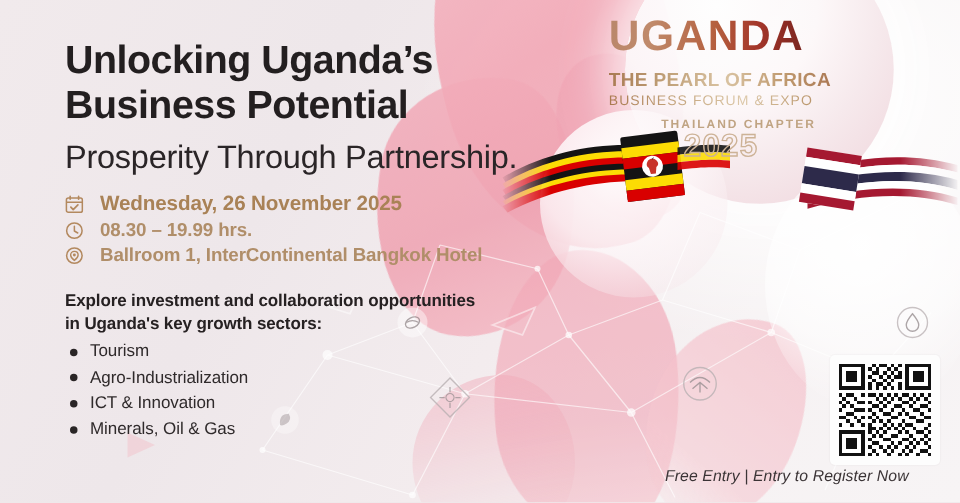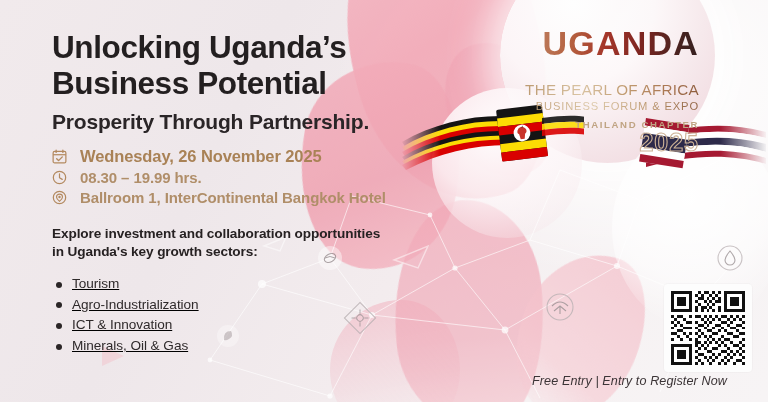--- a/index.html
+++ b/index.html
@@ -106,22 +106,22 @@
   }
   .headline {
     font-size:31.5px;
     font-weight:bold;
     line-height:1.13;
     letter-spacing:-0.4px;
     color:#231f20;
   }
   .subhead {
     margin-top:9px;
-    font-size:21px;
-    font-weight:bold;
+    font-size:26px;
+    font-weight:normal;
     letter-spacing:-0.2px;
     color:#2a2527;
   }
 
   .details { margin-top:13px; }
   .detail-row {
     display:flex; align-items:center; gap:13px;
     margin-bottom:3px;
   }
   .detail-row .ico {
@@ -134,52 +134,52 @@
   }
   .detail-row.date .txt { font-size:16.5px; color:#a98256; }
   .detail-row.time .txt { font-size:15px; color:#b08e69; }
   .detail-row.venue .txt { font-size:15px; color:#b08e69; }
 
   .sectors { margin-top:19px; }
   .sectors-lead {
     font-size:13.6px; font-weight:bold; line-height:1.32;
     color:#262122; letter-spacing:-0.1px;
   }
-  .sector-list { list-style:none; margin-top:13px;text-decoration:underline; }
+  .sector-list { list-style:none; margin-top:3px; }
   .sector-list li {
     position:relative;
     padding-left:20px;
     font-size:13.6px;
     line-height:1.52;
     color:#2f2a2b;
     letter-spacing:-0.05px;
   }
   .sector-list li::before {
     content:"";
     position:absolute; left:4px; top:7.5px;
     width:6px; height:6px; border-radius:50%;
     background:#2a2526;
   }
 
   
   .logo {
-    position:absolute; left:487px; top:26px; width:212px;
-    text-align:right; z-index:7;
+    position:absolute; left:487px; top:12px; width:212px;
+    text-align:left; z-index:7;
   }
   .logo-word {
     font-size:34px; font-weight:bold;
     letter-spacing:1.2px;
     line-height:1;
     background:linear-gradient(95deg, #b9876b 0%, #c08a6b 16%, #b5603f 40%, #a4362a 56%, #7e2621 72%, #4e2320 88%, #33201f 100%);
     -webkit-background-clip:text; background-clip:text;
     -webkit-text-fill-color:transparent; color:transparent;
   }
   .logo-tag {
-    margin-top:21px;
-    font-size:15.2px; font-weight:normal; letter-spacing:0.3px;
+    margin-top:10px;
+    font-size:15.2px; font-weight:bold; letter-spacing:0.3px;
     background:linear-gradient(95deg, #a87a52 0%, #c0a078 22%, #d9c3a2 44%, #c09a6f 66%, #a87450 86%, #8d5c3c 100%);
     -webkit-background-clip:text; background-clip:text;
     -webkit-text-fill-color:transparent; color:transparent;
   }
   .logo-sub {
     margin-top:2px;
     font-size:11.2px; font-weight:normal; letter-spacing:0.85px;
     background:linear-gradient(95deg, #a9794f 0%, #c3a37b 25%, #dcc8a8 50%, #bd9a70 75%, #95apx 100%, #8e5f40 100%);
     background:linear-gradient(95deg, #a9794f 0%, #c3a37b 25%, #dcc8a8 50%, #bd9a70 75%, #8e5f40 100%);
     -webkit-background-clip:text; background-clip:text;

